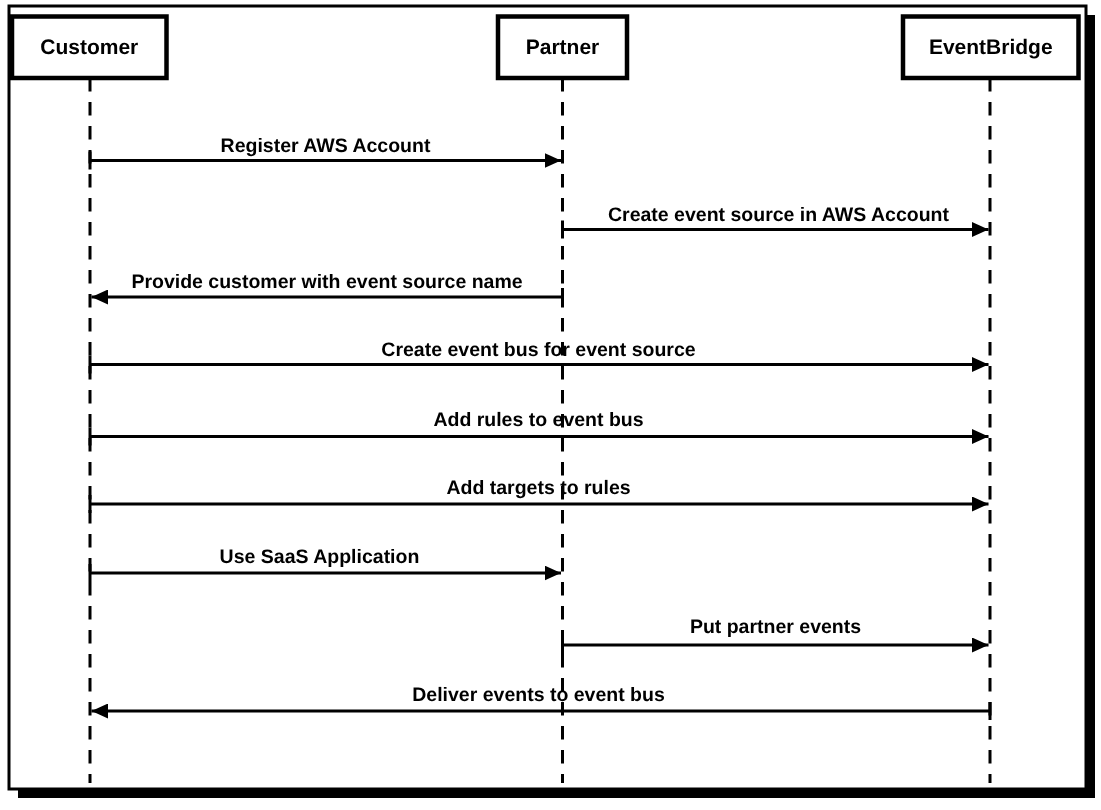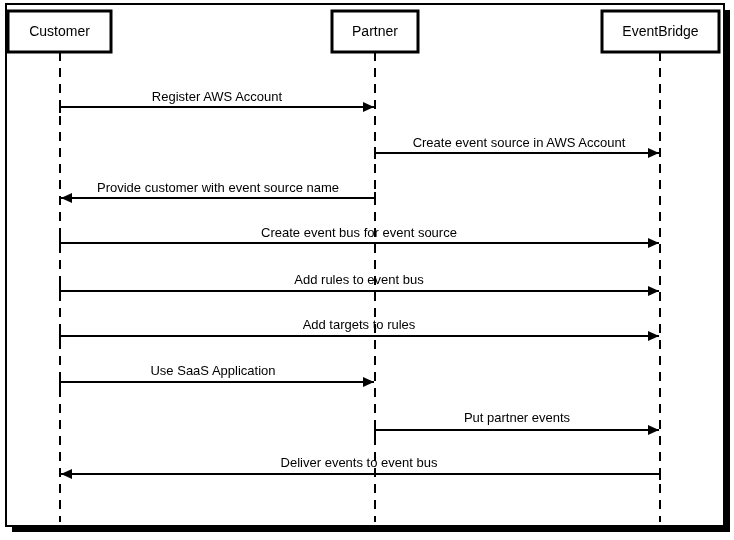--- a/index.html
+++ b/index.html
@@ -11,20 +11,21 @@
   body {
     width: 734px;
     height: 540px;
     font-family: "Liberation Sans", sans-serif;
     overflow: hidden;
   }
   #diagram-root {
     position: relative;
     width: 734px;
     height: 540px;
+    font-weight: bold;
   }
   #diagram-svg {
     position: absolute;
     left: 0;
     top: 0;
     display: block;
   }
   .lifeline-label {
     font-family: "Liberation Sans", sans-serif;
     font-size: 14px;

